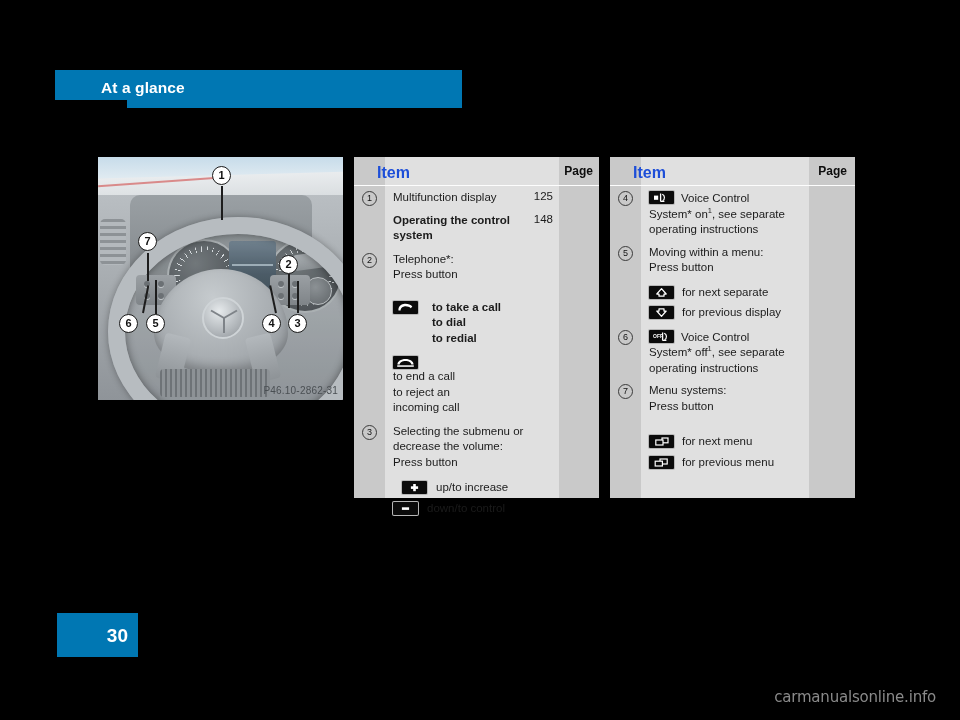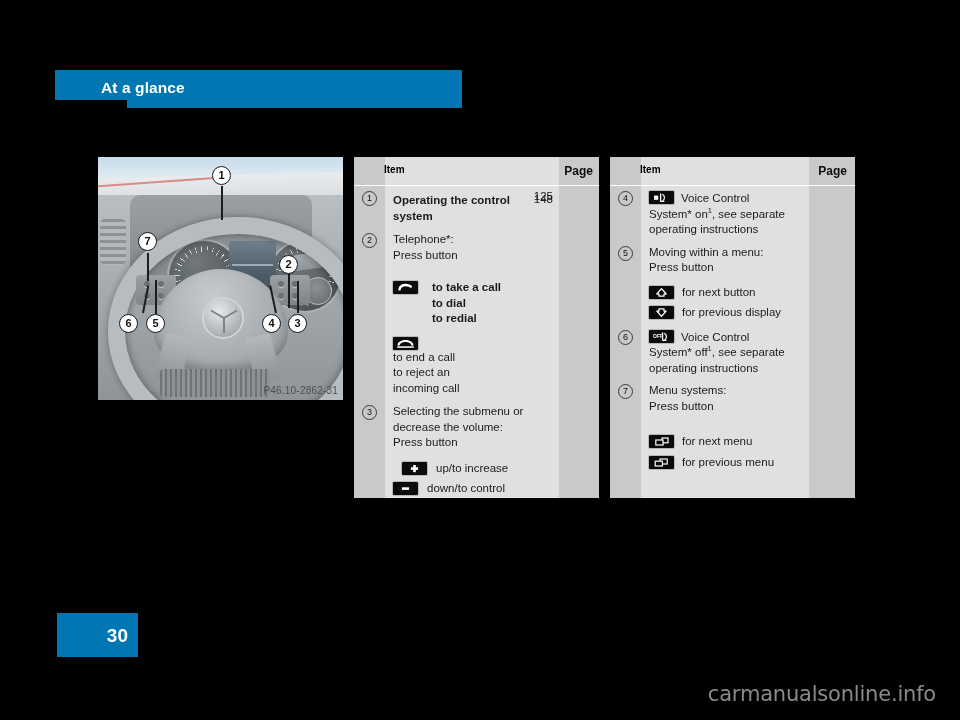--- a/index.html
+++ b/index.html
@@ -211,22 +211,22 @@
   }
   #tbl-mid .body-bg { right: 40px; }
   #tbl-right .body-bg { right: 46px; }
 
   .tbl .head {
     position: absolute;
     left: 0; right: 0; top: 0; height: 28px;
     border-bottom: 1px solid #fdfdfd;
   }
   .tbl .head .h-item {
-    position: absolute; left: 30px; top: 7px;
-    font-size: 10px; font-weight: bold; color: #000000;
+    position: absolute; left: 23px; top: 7px;
+    font-size: 16px; font-weight: bold; color: #1d4ed8;
   }
   .tbl .head .h-page {
     position: absolute; top: 7px;
     font-size: 12px; font-weight: bold; color: #0d0d0d;
   }
   #tbl-mid .head .h-page { right: 6px; }
   #tbl-right .head .h-page { right: 8px; }
 
   .rows {
     position: absolute; left: 0; right: 0; top: 29px; bottom: 0;
@@ -295,21 +295,21 @@
   }
   #page-number {
     position: absolute;
     right: 10px; top: 12px;
     color: #ffffff; font-size: 19px; font-weight: bold;
   }
   #watermark {
     position: absolute;
     right: 24px; bottom: 14px;
     color: #8a8a8a;
-    font-size: 21px;
+    font-size: 15px;
     letter-spacing: -0.2px;
     font-family: "DejaVu Sans", sans-serif;
   }
 </style>
 </head>
 <body>
 
 <div id="header-bar"></div>
 <div id="header-notch"></div>
 <div id="header-title">At a glance</div>
@@ -386,20 +386,21 @@
 <div class="tbl" id="tbl-mid">
   <div class="body-bg"></div>
   <div class="head">
     <div class="h-item">Item</div>
     <div class="h-page">Page</div>
   </div>
   <div class="rows">
 
     <div class="row" style="margin-top:4px;">
       <div class="num" style="top:1px;">1</div>
+      <div class="rowtext">Multifunction display</div>
       <div class="pagenum">125</div>
     </div>
 
     <div class="row" style="margin-top:7px;">
       <div class="rowtext bold">Operating the control
 system</div>
       <div class="pagenum">148</div>
     </div>
 
     <div class="row" style="margin-top:8px;">
@@ -485,21 +486,21 @@
       <div class="num" style="top:1px;">5</div>
       <div class="rowtext">Moving within a menu:
 Press button</div>
     </div>
     <div class="sub" style="margin-top:9px;">
       <span class="gicon gap-c">
         <svg width="25" height="13" viewBox="0 0 25 13">
           <path d="M12.5 2.6 L17.2 8.0 L15.0 8.0 L15.0 10.2 L10.0 10.2 L10.0 8.0 L7.8 8.0 Z" fill="none" stroke="#ffffff" stroke-width="1.25" stroke-linejoin="round"></path>
         </svg>
       </span>
-      <span class="lbl">for next button</span>
+      <span class="lbl">for next separate</span>
     </div>
     <div class="sub" style="margin-top:5px;">
       <span class="gicon gap-c">
         <svg width="25" height="13" viewBox="0 0 25 13">
           <path d="M12.5 10.4 L7.8 5.0 L10.0 5.0 L10.0 2.8 L15.0 2.8 L15.0 5.0 L17.2 5.0 Z" fill="none" stroke="#ffffff" stroke-width="1.25" stroke-linejoin="round"></path>
         </svg>
       </span>
       <span class="lbl">for previous display</span>
     </div>
 

